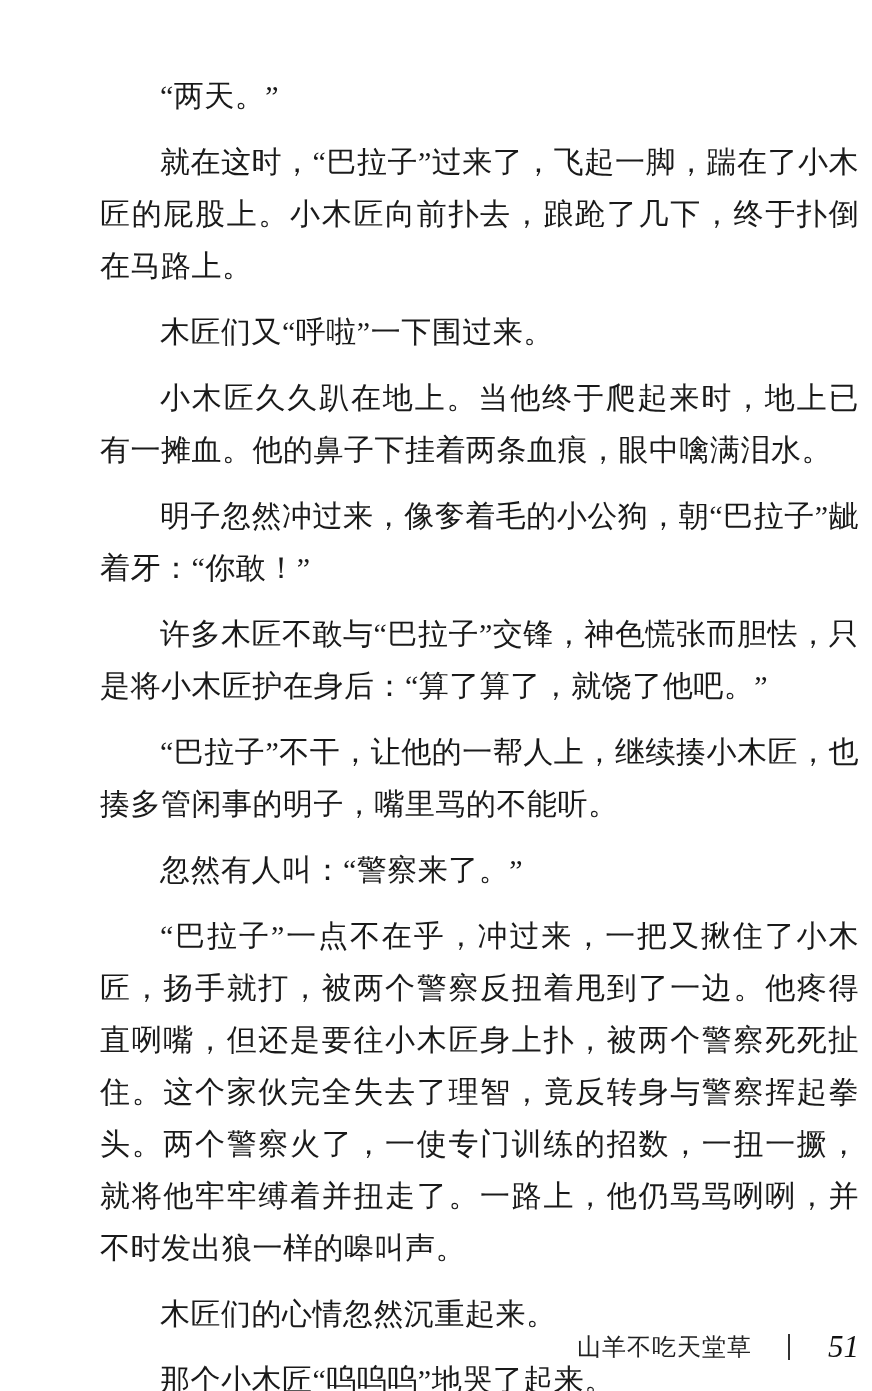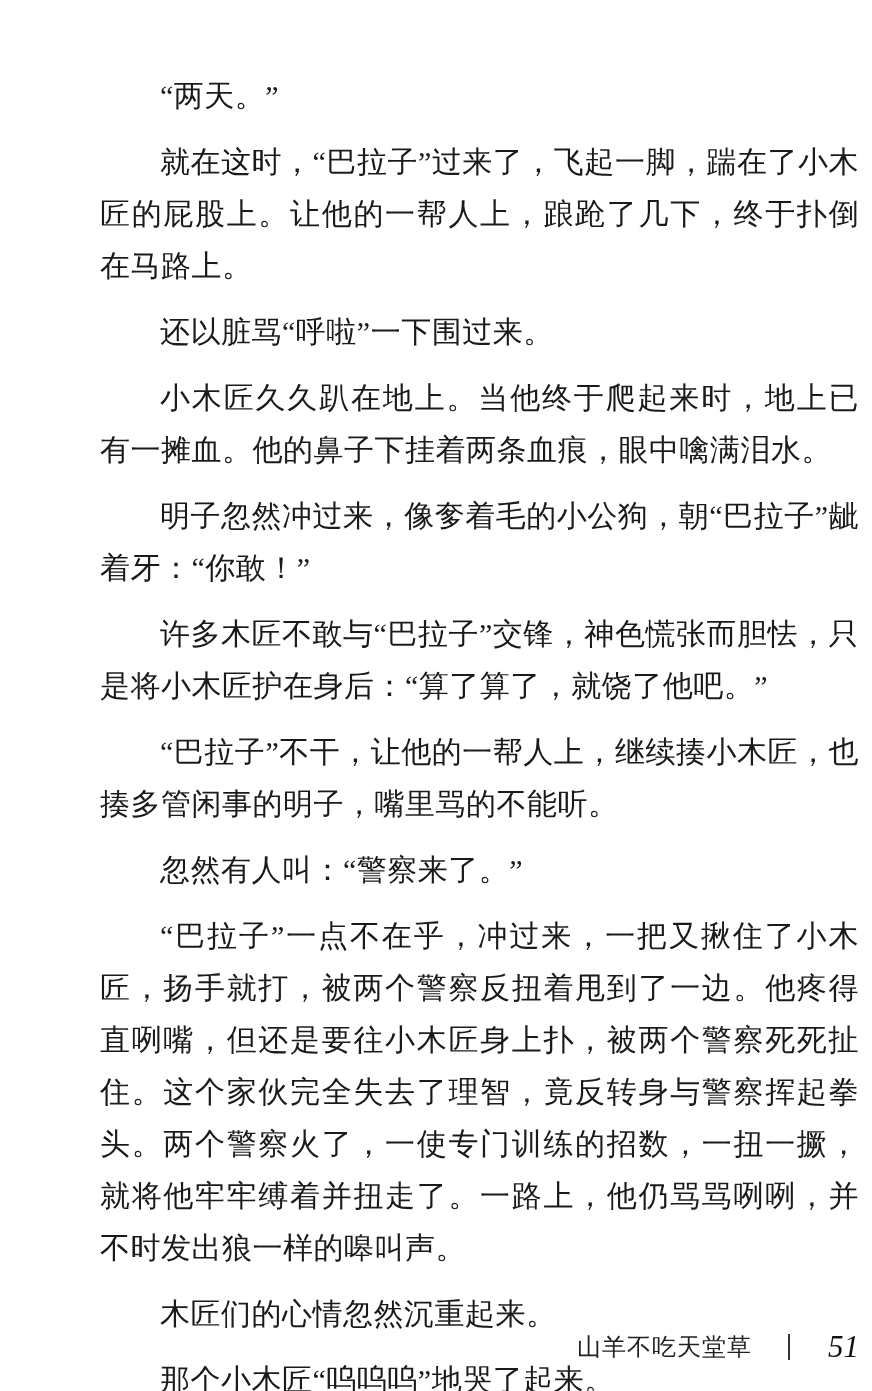--- a/index.html
+++ b/index.html
@@ -66,22 +66,22 @@
     color: #111111;
   }
 </style>
 </head>
 <body>
 
 <div class="book-page">
 
   <div class="text-block">
     <p>“两天。”</p>
-    <p>就在这时，“巴拉子”过来了，飞起一脚，踹在了小木匠的屁股上。让他的一帮人上，踉跄了几下，终于扑倒在马路上。</p>
-    <p>还以脏骂“呼啦”一下围过来。</p>
+    <p>就在这时，“巴拉子”过来了，飞起一脚，踹在了小木匠的屁股上。小木匠向前扑去，踉跄了几下，终于扑倒在马路上。</p>
+    <p>木匠们又“呼啦”一下围过来。</p>
     <p>小木匠久久趴在地上。当他终于爬起来时，地上已有一摊血。他的鼻子下挂着两条血痕，眼中噙满泪水。</p>
     <p>明子忽然冲过来，像奓着毛的小公狗，朝“巴拉子”龇着牙：“你敢！”</p>
     <p>许多木匠不敢与“巴拉子”交锋，神色慌张而胆怯，只是将小木匠护在身后：“算了算了，就饶了他吧。”</p>
     <p>“巴拉子”不干，让他的一帮人上，继续揍小木匠，也揍多管闲事的明子，嘴里骂的不能听。</p>
     <p>忽然有人叫：“警察来了。”</p>
     <p>“巴拉子”一点不在乎，冲过来，一把又揪住了小木匠，扬手就打，被两个警察反扭着甩到了一边。他疼得直咧嘴，但还是要往小木匠身上扑，被两个警察死死扯住。这个家伙完全失去了理智，竟反转身与警察挥起拳头。两个警察火了，一使专门训练的招数，一扭一撅，就将他牢牢缚着并扭走了。一路上，他仍骂骂咧咧，并不时发出狼一样的嗥叫声。</p>
     <p>木匠们的心情忽然沉重起来。</p>
     <p>那个小木匠“呜呜呜”地哭了起来。</p>
   </div>
 

